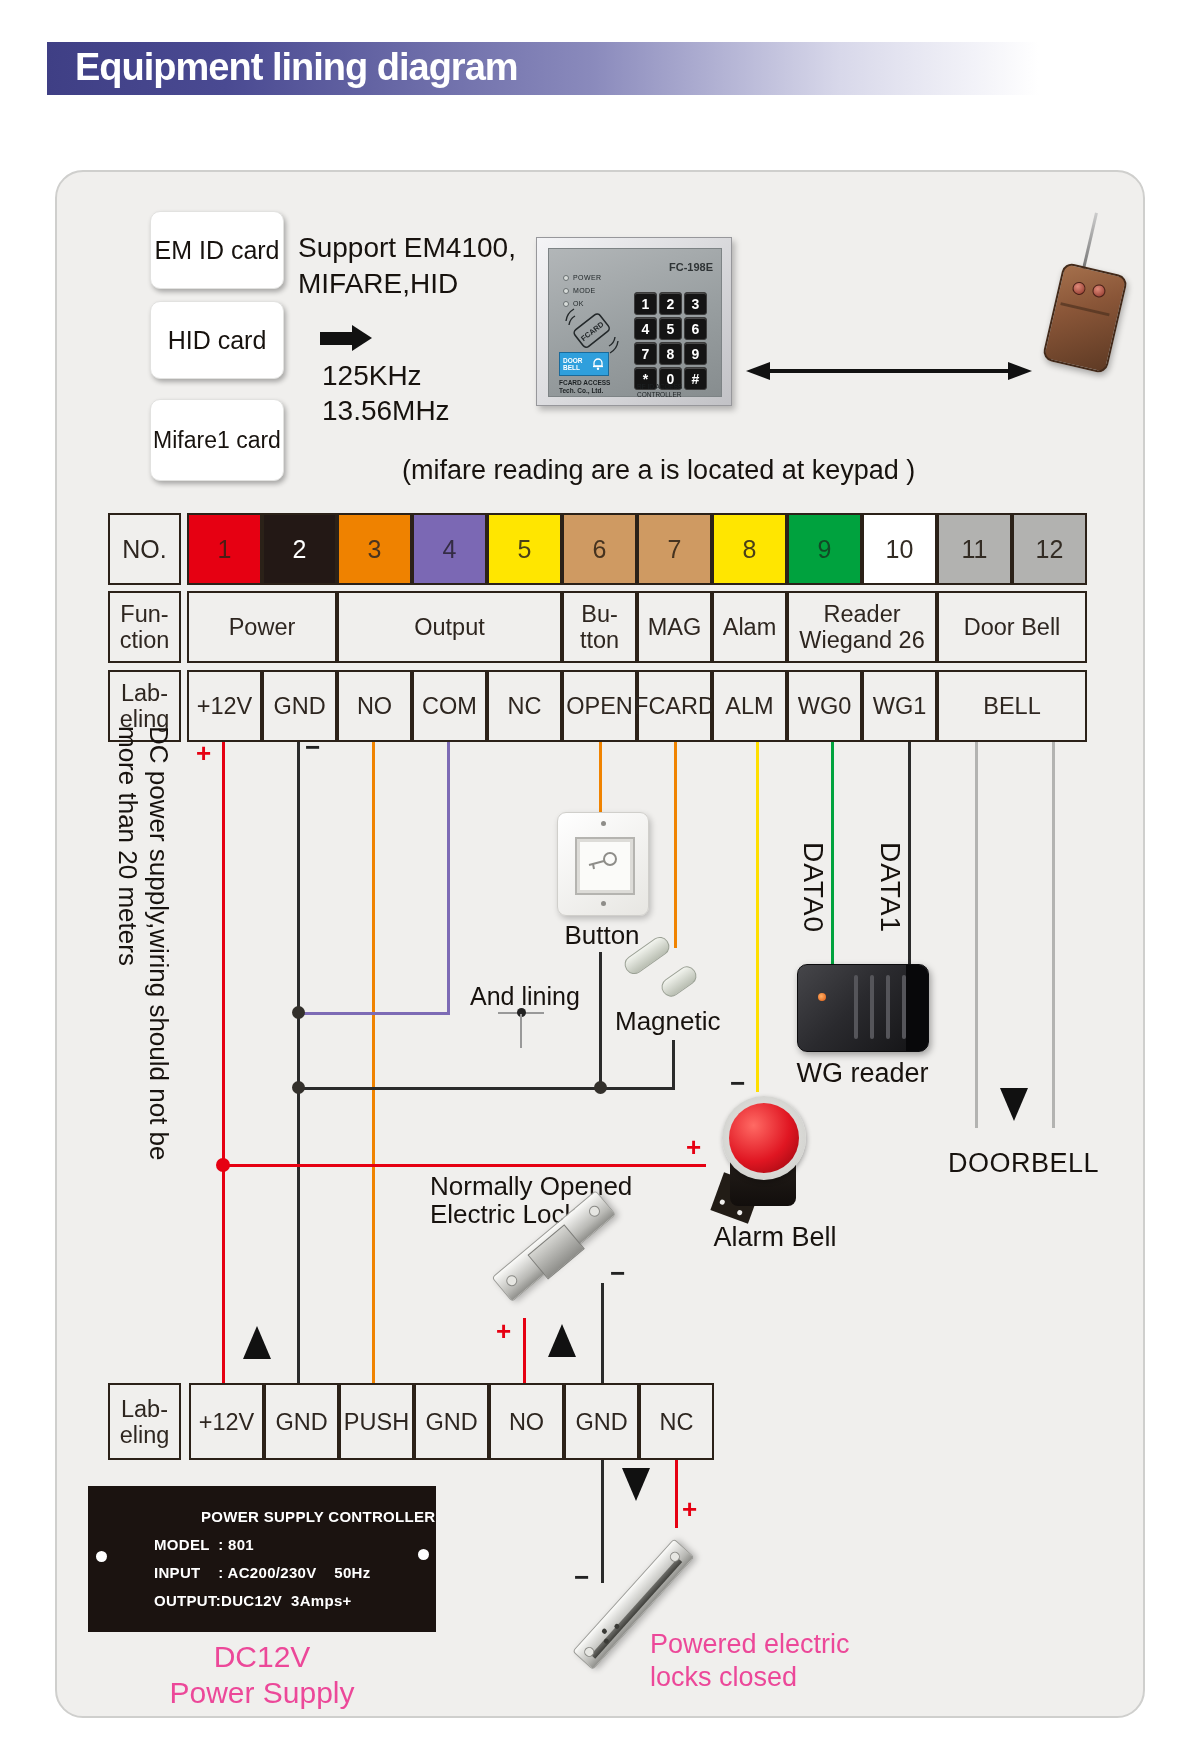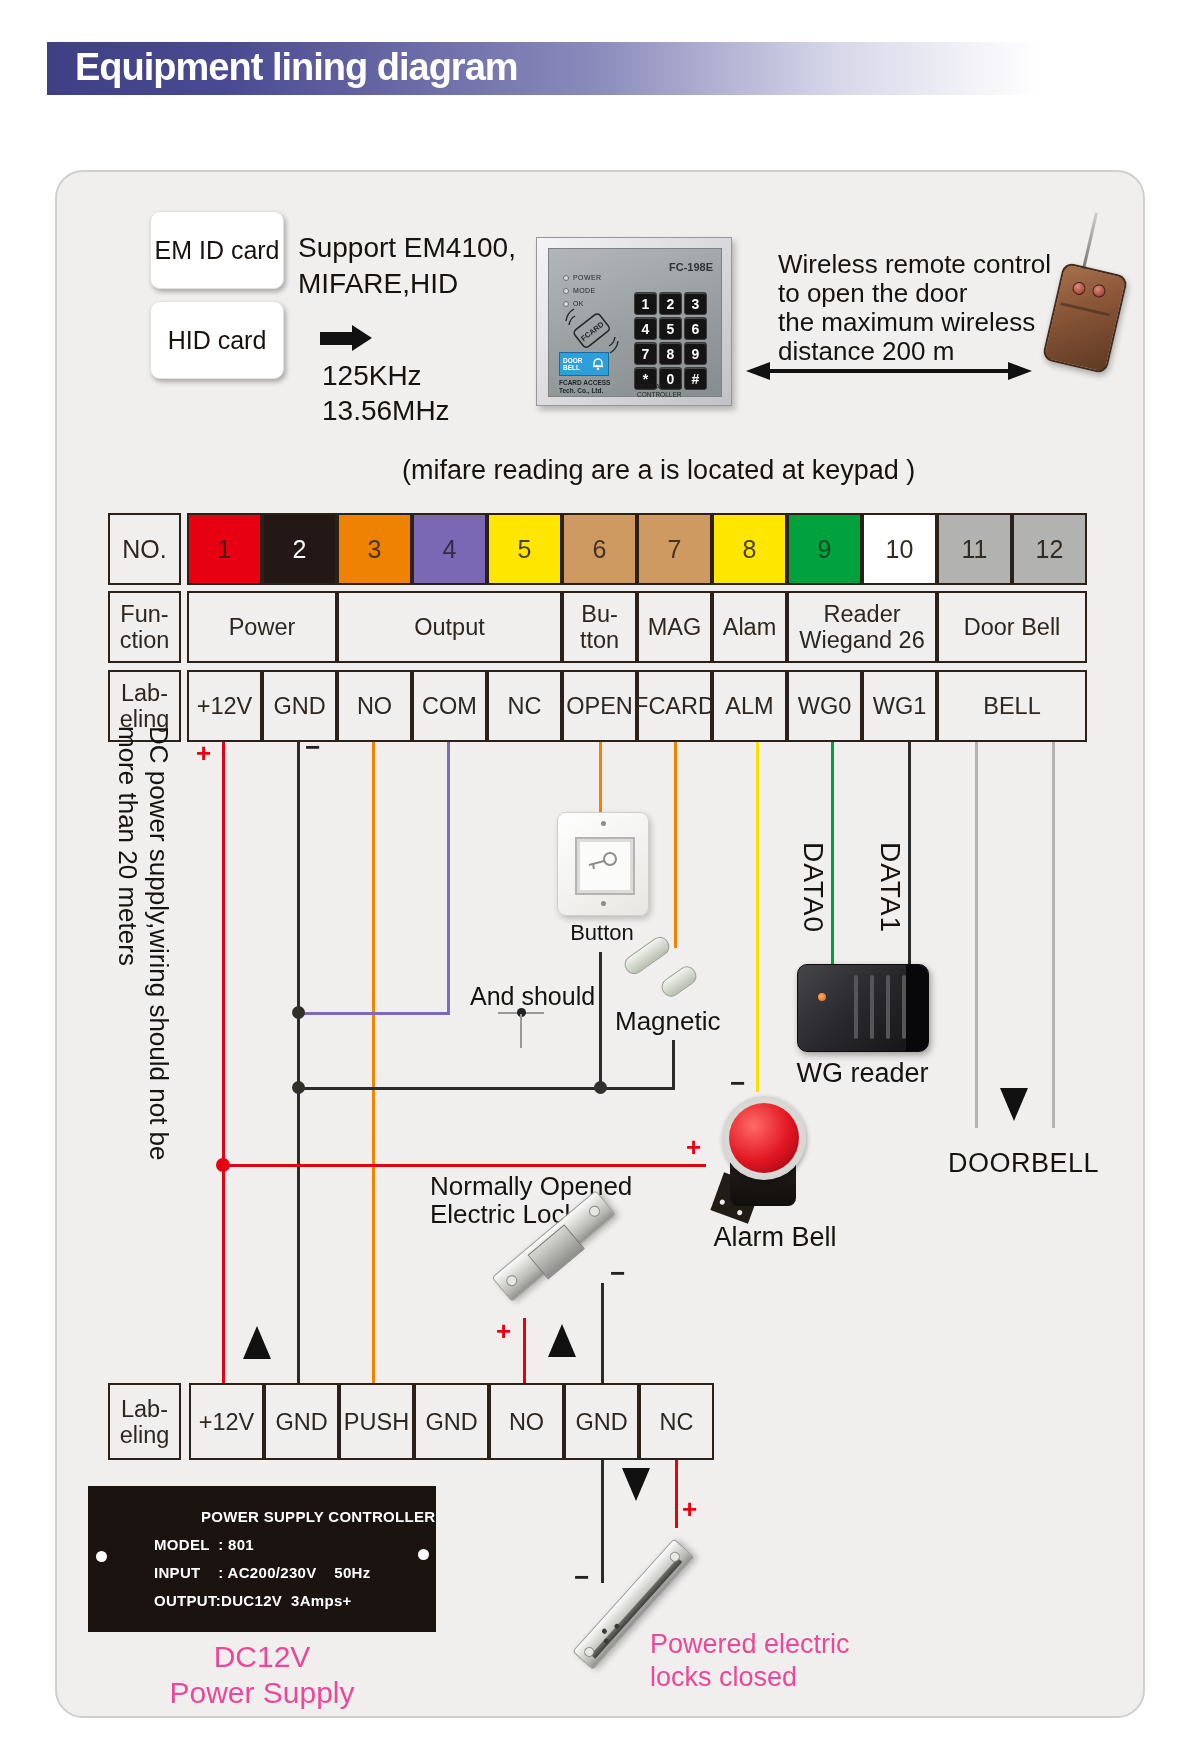--- a/index.html
+++ b/index.html
@@ -140,20 +140,23 @@
 
 
   <div class="abs panel"></div>
 
   <div class="abs cardbox" style="left:150px;top:211px;height:76px;">
     <span>EM ID card</span>
   </div>
   <div class="abs cardbox" style="left:150px;top:301px;height:76px;">
     <span>HID card</span>
   </div>
+  <div class="abs cardbox" style="left:150px;top:399px;height:80px;font-size:23px;">
+    <span>Mifare1 card</span>
+  </div>
 
   <div class="abs txt" style="left:298px;top:232px;font-size:28px;">Support EM4100,</div>
   <div class="abs txt" style="left:298px;top:268px;font-size:28px;">MIFARE,HID</div>
   <div class="abs" style="left:320px;top:325px;display:flex;align-items:center;">
     <div class="fat-arrow-body"></div>
     <div class="fat-arrow-head"></div>
   </div>
   <div class="abs txt" style="left:322px;top:360px;font-size:28px;">125KHz</div>
   <div class="abs txt" style="left:322px;top:395px;font-size:28px;">13.56MHz</div>
 
@@ -203,26 +206,20 @@
           <line x1="2" y1="9.5" x2="12" y2="9.5" stroke="#ffffff" stroke-width="1.3"></line>
           <circle cx="7" cy="11.8" r="1.2" fill="#ffffff"></circle>
         </svg>
       </div>
       <div class="kp-small" style="left:10px;top:130px;">FCARD ACCESS
 Tech. Co., Ltd.</div>
       <div class="kp-small" style="left:88px;top:134px;font-weight:normal;">RF ID ACCESS CONTROLLER</div>
     </div>
   </div>
 
-  <div class="abs txt" style="left:778px;top:250px;font-size:26px;line-height:29px;">
-    <div>Wireless remote control</div>
-    <div>to open the door</div>
-    <div>the maximum wireless</div>
-    <div>distance 200 m</div>
-  </div>
 
   <div class="abs dbl-line"></div>
   <div class="abs ah-left"></div>
   <div class="abs ah-right"></div>
 
   <div class="abs remote-antenna"></div>
   <div class="abs remote-body">
     <div class="remote-btn" style="left:12px;top:14px;"></div>
     <div class="remote-btn" style="left:32px;top:12px;"></div>
     <div class="remote-band"></div>
@@ -303,24 +300,24 @@
     <div class="screw" style="left:43px;top:8px;"></div>
     <div class="exit-bezel">
       <svg width="52" height="50" viewBox="0 0 52 50">
         <circle cx="33" cy="20" r="6" fill="none" stroke="#8e8d89" stroke-width="2"></circle>
         <line x1="27" y1="22" x2="12" y2="26" stroke="#8e8d89" stroke-width="2"></line>
         <line x1="16" y1="25" x2="17" y2="30" stroke="#8e8d89" stroke-width="2"></line>
       </svg>
     </div>
     <div class="screw" style="left:43px;top:88px;"></div>
   </div>
-  <div class="abs txt" style="left:557px;top:920px;width:90px;text-align:center;font-size:22px;">Button</div>
+  <div class="abs txt" style="left:557px;top:920px;width:90px;text-align:center;font-size:26px;">Button</div>
   <div class="abs wv" style="left: 599px; top: 952px; height: 138px; background-color: rgb(43, 43, 43);"></div>
 
-  <div class="abs txt" style="left:470px;top:982px;font-size:25px;">And should</div>
+  <div class="abs txt" style="left:470px;top:982px;font-size:25px;">And lining</div>
   <div class="abs" style="left:498px;top:1012px;width:46px;height:2px;background:#999;"></div>
   <div class="abs" style="left:517px;top:1008px;width:9px;height:9px;border-radius:50%;background:#222;"></div>
   <div class="abs" style="left:520px;top:1014px;width:2px;height:34px;background:#999;"></div>
 
   <div class="abs mag-cap" style="left:622px;top:946px;"></div>
   <div class="abs mag-cap" style="left:660px;top:972px;width:36px;"></div>
   <div class="abs txt" style="left:615px;top:1006px;font-size:26px;">Magnetic</div>
   <div class="abs wv" style="left: 672px; top: 1040px; height: 50px; background-color: rgb(43, 43, 43);"></div>
 
   <div class="abs wh" style="left: 299px; top: 1087px; width: 376px; background-color: rgb(43, 43, 43);"></div>

